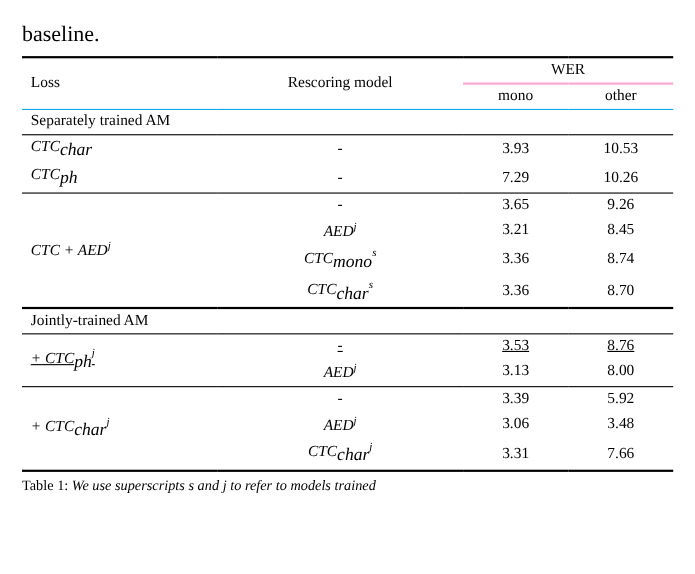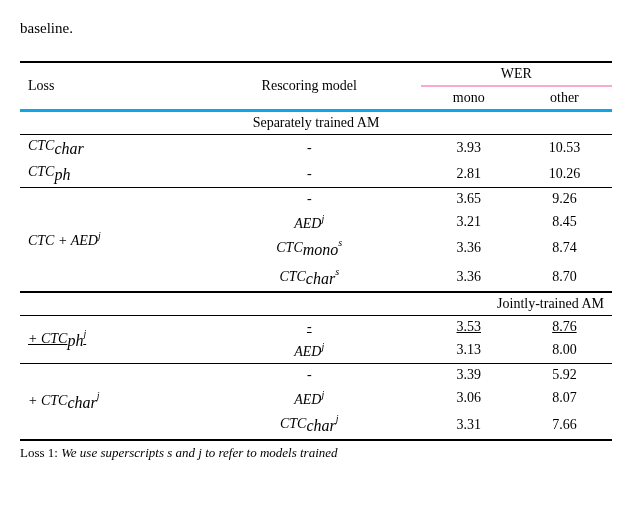--- a/index.html
+++ b/index.html
@@ -6,22 +6,22 @@
     body {
       background: #fff;
       font-family: "Times New Roman", Times, serif;
       font-size: 14px;
       color: #000;
       padding: 20px;
       width: 632px;
       min-height: 522px;
     }
     .baseline-text {
-      font-size: 15px;
-      margin-bottom: 24px;
+      font-size: 20px;
+      margin-bottom: 8px;
       font-family: Liberation Serif, serif;
     }
     table {
       border-collapse: collapse;
       width: 100%;
     }
     th, td {
       padding: 3px 8px;
       text-align: center;
       font-size: 14px;
@@ -72,34 +72,34 @@
       <th colspan="2" style="border-bottom:2px solid #f9a8d4;font-family:Liberation Serif, serif;">WER</th>
     </tr>
     <tr class="border-bottom-thin">
       <th>mono</th>
       <th>other</th>
     </tr>
   </thead>
   <tbody>
 
     <tr class="border-top-thin section-header">
-      <td colspan="4" style="text-align:center; border-top:3px solid #0ea5e9;">Separately trained AM</td>
+      <td colspan="4" style="text-align:left; border-top:1px solid #0ea5e9;">Separately trained AM</td>
     </tr>
 
     <tr style="border-top:1px solid #000;">
       <td class="left-col italic">CTC<sub>char</sub></td>
       <td>-</td>
       <td>3.93</td>
       <td>10.53</td>
     </tr>
 
     <tr>
       <td class="left-col italic">CTC<sub>ph</sub></td>
       <td>-</td>
-      <td>2.81</td>
+      <td>7.29</td>
       <td>10.26</td>
     </tr>
 
     <tr style="border-top:1px solid #000;">
       <td class="left-col italic" rowspan="4">CTC + AED<sup>j</sup></td>
       <td>-</td>
       <td>3.65</td>
       <td>9.26</td>
     </tr>
     <tr>
@@ -112,21 +112,21 @@
       <td>3.36</td>
       <td>8.74</td>
     </tr>
     <tr>
       <td class="italic">CTC<sub>char</sub><sup>s</sup></td>
       <td>3.36</td>
       <td>8.70</td>
     </tr>
 
     <tr class="section-header" style="border-top:2px solid #000; border-bottom:1px solid #000;">
-      <td colspan="4" style="text-align:right;">Jointly-trained AM</td>
+      <td colspan="4" style="text-align:left;">Jointly-trained AM</td>
     </tr>
 
     <tr style="border-top:1px solid #000;text-decoration:underline;">
       <td class="left-col italic" rowspan="2">+ CTC<sub>ph</sub><sup>j</sup></td>
       <td>-</td>
       <td>3.53</td>
       <td>8.76</td>
     </tr>
     <tr>
       <td class="italic">AED<sup>j</sup></td>
@@ -136,26 +136,26 @@
 
     <tr style="border-top:1px solid #000;">
       <td class="left-col italic" rowspan="3">+ CTC<sub>char</sub><sup>j</sup></td>
       <td>-</td>
       <td>3.39</td>
       <td>5.92</td>
     </tr>
     <tr>
       <td class="italic">AED<sup>j</sup></td>
       <td>3.06</td>
-      <td>8.07</td>
+      <td>3.48</td>
     </tr>
     <tr style="border-bottom:2px solid #000;">
       <td class="italic">CTC<sub>char</sub><sup>j</sup></td>
       <td>3.31</td>
       <td>7.66</td>
     </tr>
   </tbody>
 </table>
 
 <p class="caption">
-  <span class="caption-label">Loss 1:</span>
+  <span class="caption-label">Table 1:</span>
   <span class="caption-text"> We use superscripts s and j to refer to models trained</span>
 </p>
 
 </body></html>

